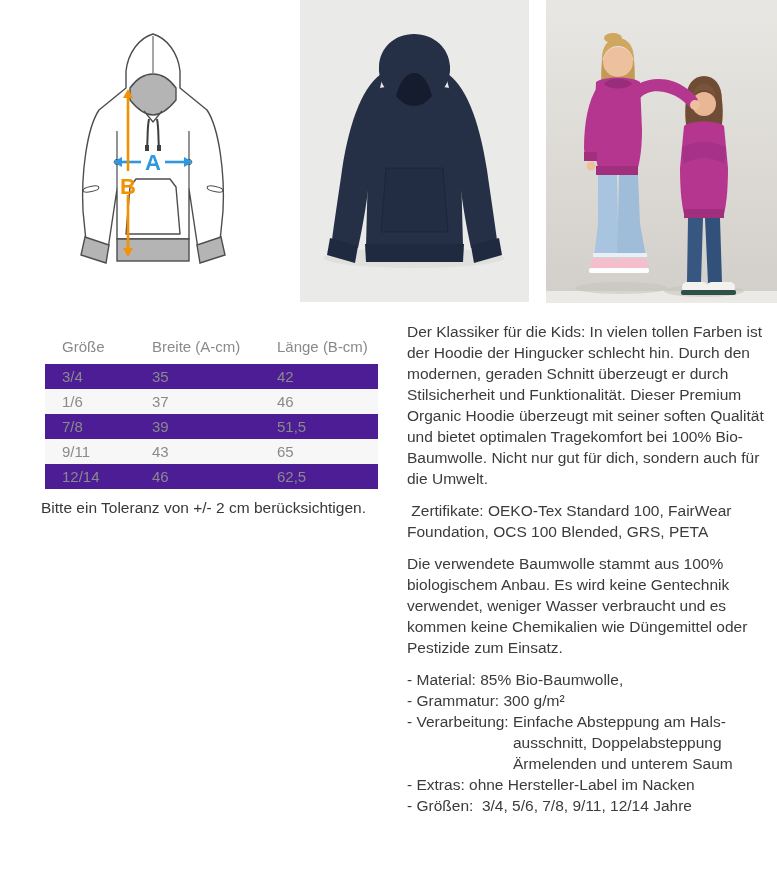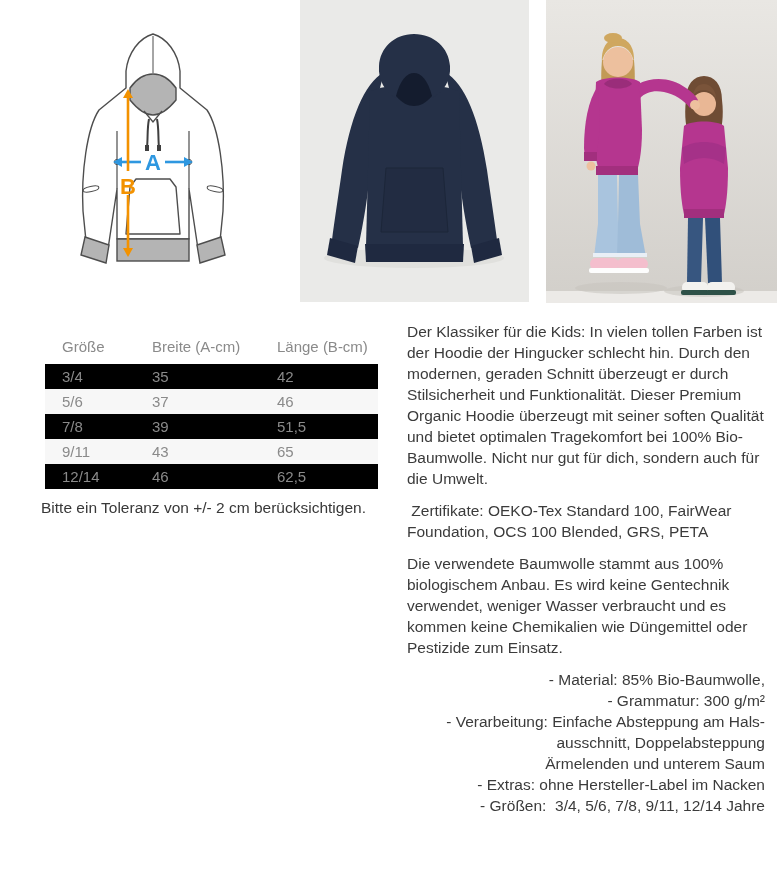--- a/index.html
+++ b/index.html
@@ -22,36 +22,36 @@
     font-size:15px; color:#8a8a8a;
   }
   .size-table col.c1 { width:90px; }
   .size-table col.c2 { width:125px; }
   .size-table col.c3 { width:118px; }
   .size-table th {
     font-weight:400; text-align:left; height:28px;
     padding:0 0 4px 17px; background:#ffffff;
   }
   .size-table td { height:25px; padding:0 0 0 17px; }
-  .size-table tr.dark td  { background:#000000; }
+  .size-table tr.dark td  { background:#4c1d95; }
   .size-table tr.light td { background:#f7f7f7; }
 
   .tolerance {
     position:absolute; left:41px; top:497px;
     font-size:15.5px; line-height:21px; color:#383838; margin:0;text-align:right;
   }
 
   
   .desc {
     position:absolute; left:407px; top:321px; width:358px;
     font-size:15.5px; line-height:21px; color:#3b3b3b;
     hyphens:manual;
   }
   .desc p { margin:0 0 11px 0; white-space:pre-wrap; }
-  .specs div { white-space:pre-wrap;text-align:right; }
+  .specs div { white-space:pre-wrap; }
   .specs .ind1 { padding-left:76px; }
   .specs .ind2 { padding-left:106px; }
 </style>
 </head>
 <body>
 
 <div class="page">
 
   <div>
 
@@ -190,21 +190,21 @@
         <th>Länge (B-cm)</th>
       </tr>
     </thead>
     <tbody>
       <tr class="dark">
         <td>3/4</td>
         <td>35</td>
         <td>42</td>
       </tr>
       <tr class="light">
-        <td>5/6</td>
+        <td>1/6</td>
         <td>37</td>
         <td>46</td>
       </tr>
       <tr class="dark">
         <td>7/8</td>
         <td>39</td>
         <td>51,5</td>
       </tr>
       <tr class="light">
         <td>9/11</td>

